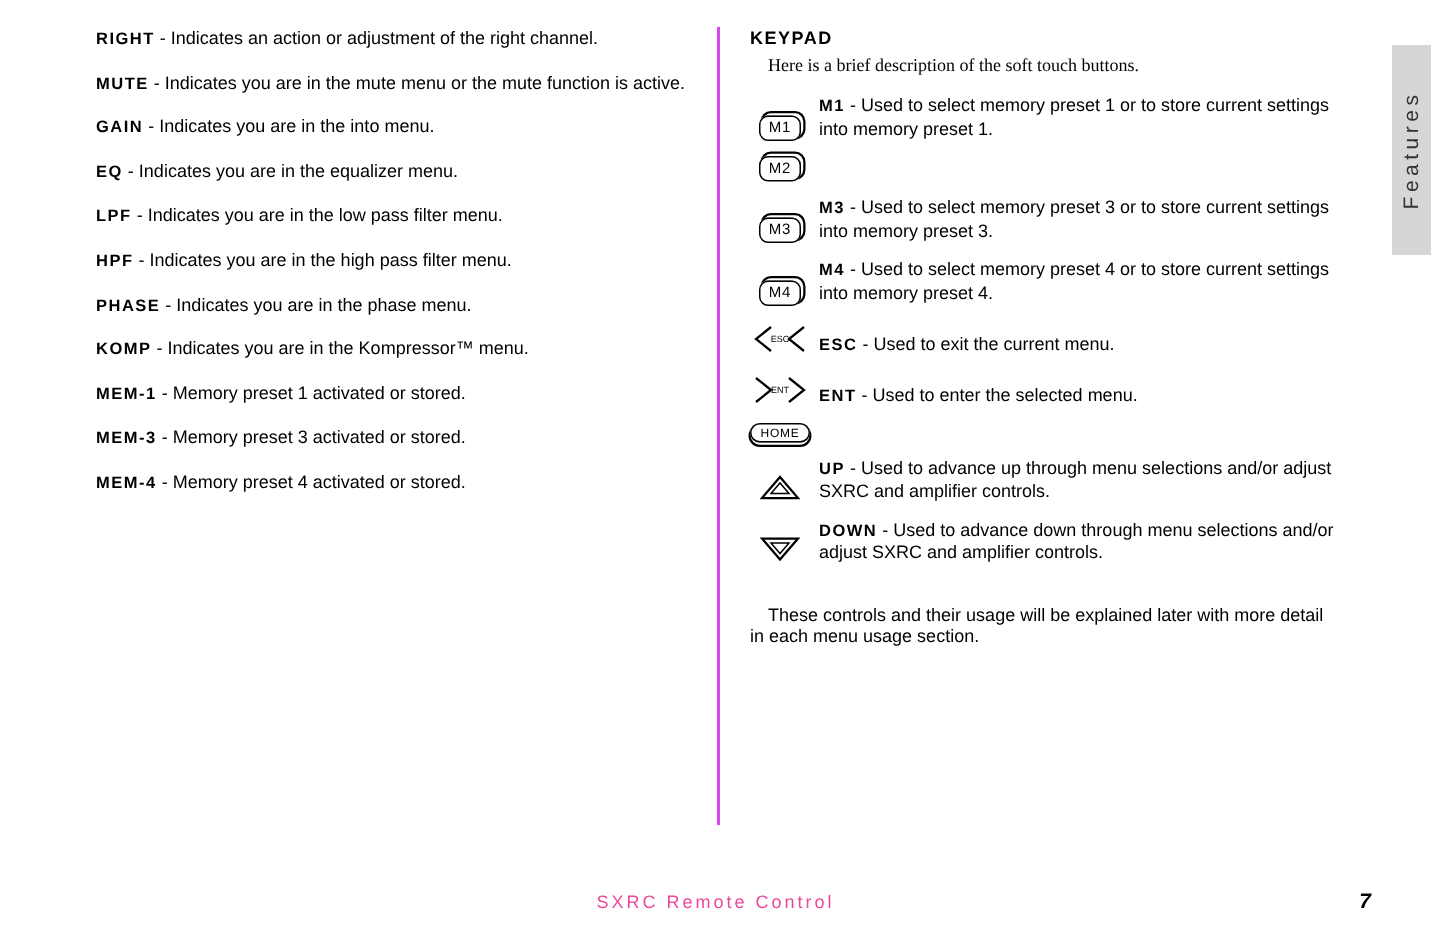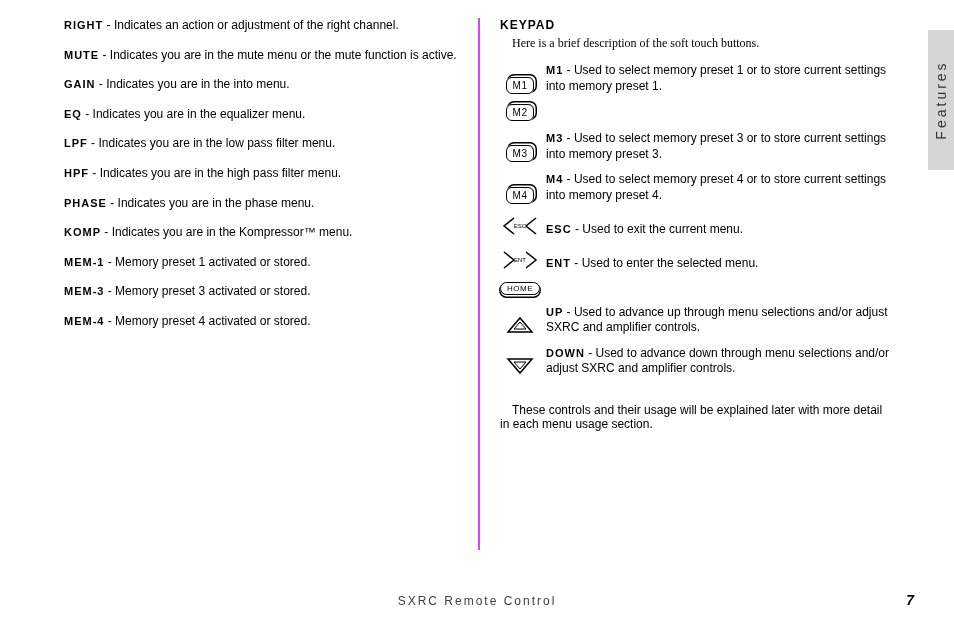--- a/index.html
+++ b/index.html
@@ -116,21 +116,21 @@
   }
   .footer {
     position: absolute;
     bottom: 10px;
     left: 0;
     right: 0;
     text-align: center;
     font-family: "Arial Black", Arial, sans-serif;
     letter-spacing: 2px;
     font-size: 12px;
-    color: #404040;
+    color: #ec4899;
   }
   .pagenum {
     position: absolute;
     bottom: 10px;
     right: 40px;
     font-weight: bold;
     font-style: italic;
     font-size: 14px;
   }
 </style>

